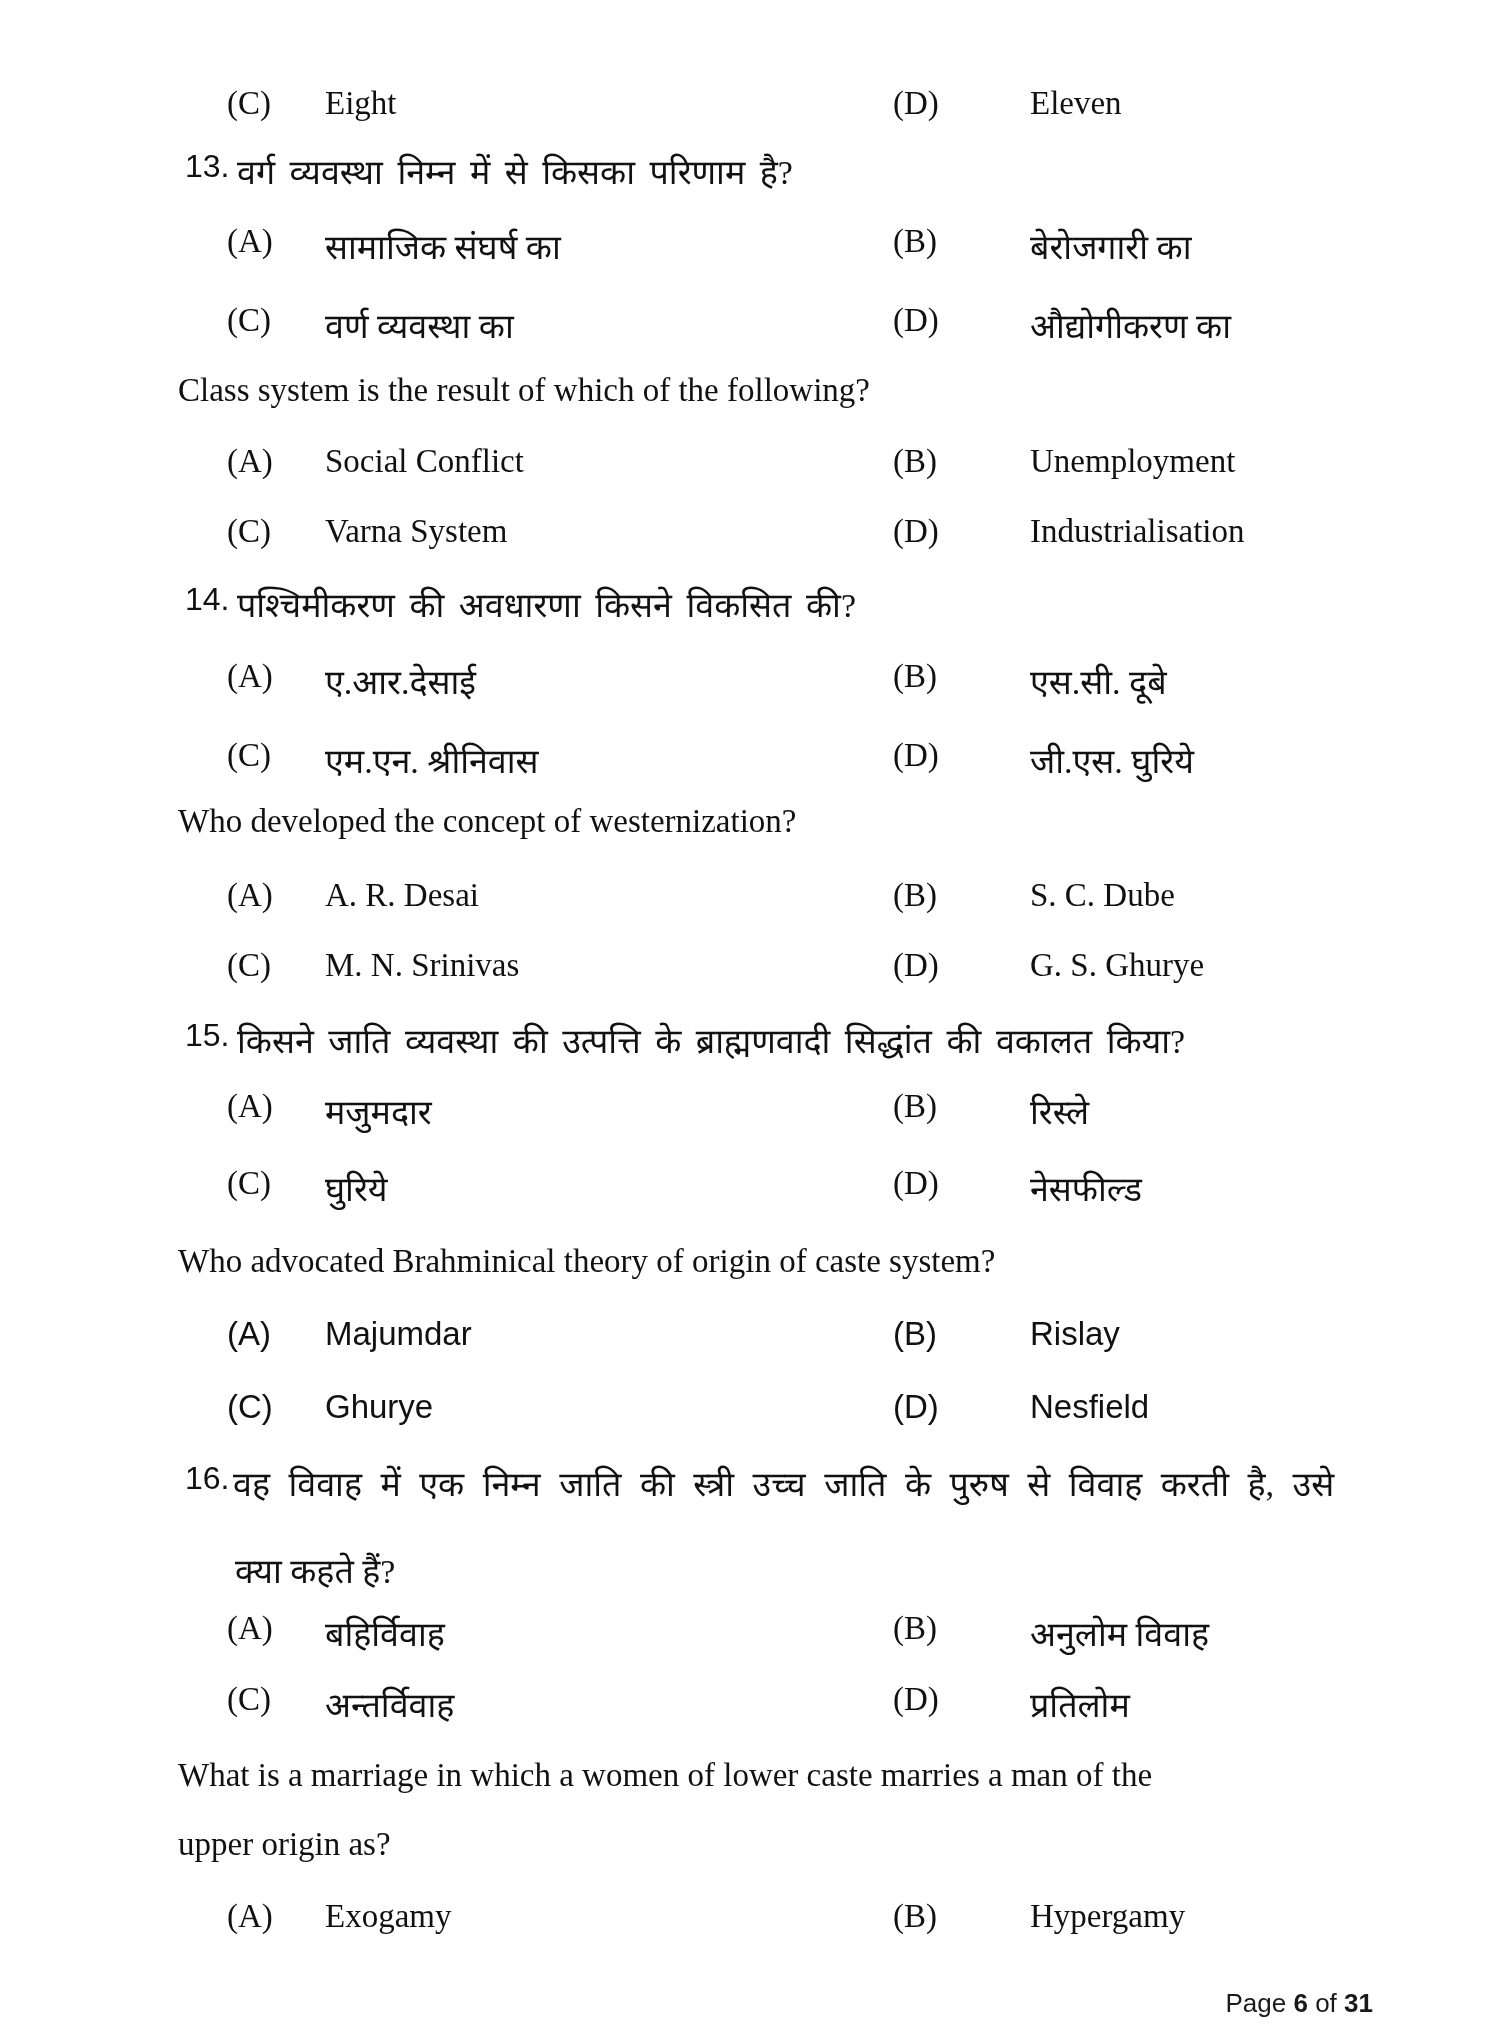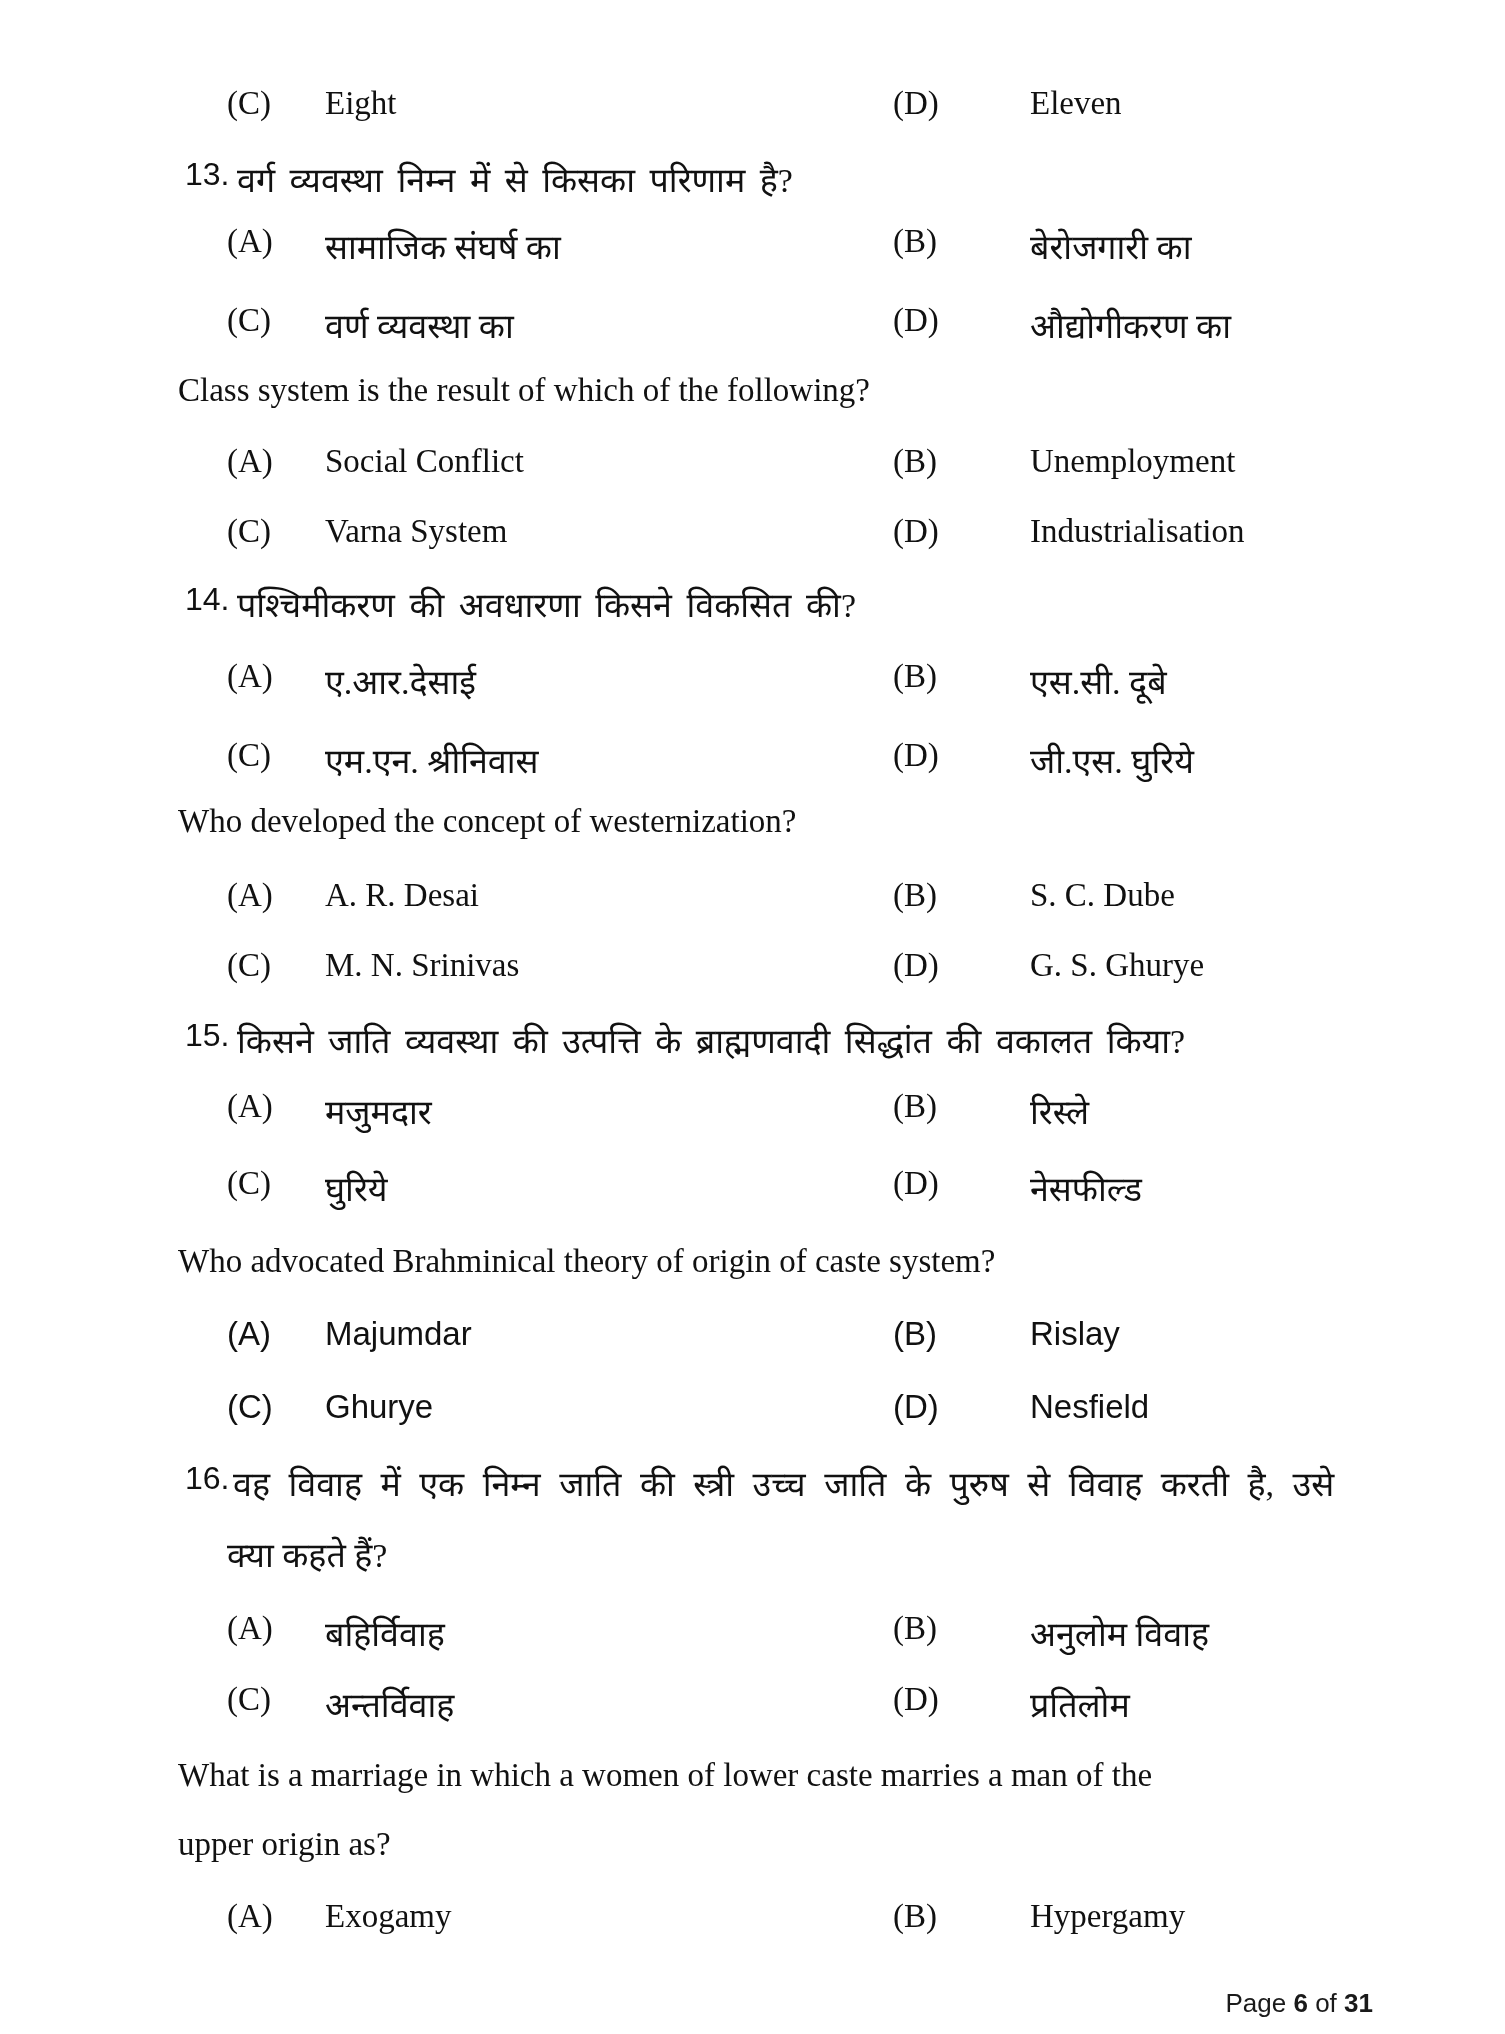--- a/index.html
+++ b/index.html
@@ -18,21 +18,21 @@
     width: 1505px;
     height: 44px;
     white-space: nowrap;
   }
   .line span { position: absolute; display: inline-block; white-space: nowrap; }
 
   
   .qnum      { left: 185px; }
   .qtext-hi  { left: 237px; }
   .en-q      { left: 178px; font-family: Liberation Serif, serif; }
-  .indent2   { left: 227px; }
+  .indent2   { left: 235px; margin-top: 16px; }
   .optA      { left: 227px; }
   .optAtext  { left: 325px; }
   .optB      { left: 893px; }
   .optBtext  { left: 988px; margin-left: 42px; }
 
   
   .serif { font-family: "Liberation Serif", "DejaVu Serif", serif; font-size: 33px; }
   .sans  { font-family: "Liberation Sans", "DejaVu Sans", sans-serif; font-size: 33px; }
   .hi    { font-family: "Liberation Serif", "DejaVu Serif", serif; font-size: 34px; }
   .wsp-q   { word-spacing: 6px; }
@@ -53,21 +53,21 @@
 </head>
 <body>
 
 <div class="line serif" style="top:85px">
   <span class="optA">(C)</span>
   <span class="optAtext">Eight</span>
   <span class="optB">(D)</span>
   <span class="optBtext">Eleven</span>
 </div>
 
-<div class="line hi" style="top:156px">
+<div class="line hi" style="top:148px">
   <span class="qnum sans" style="font-size:32px">13.</span>
   <span class="qtext-hi wsp-q">वर्ग व्यवस्था निम्न में से किसका परिणाम है?</span>
 </div>
 <div class="line hi" style="top:223px">
   <span class="optA serif">(A)</span>
   <span class="optAtext">सामाजिक संघर्ष का</span>
   <span class="optB serif">(B)</span>
   <span class="optBtext">बेरोजगारी का</span>
 </div>
 <div class="line hi" style="top:302px">

